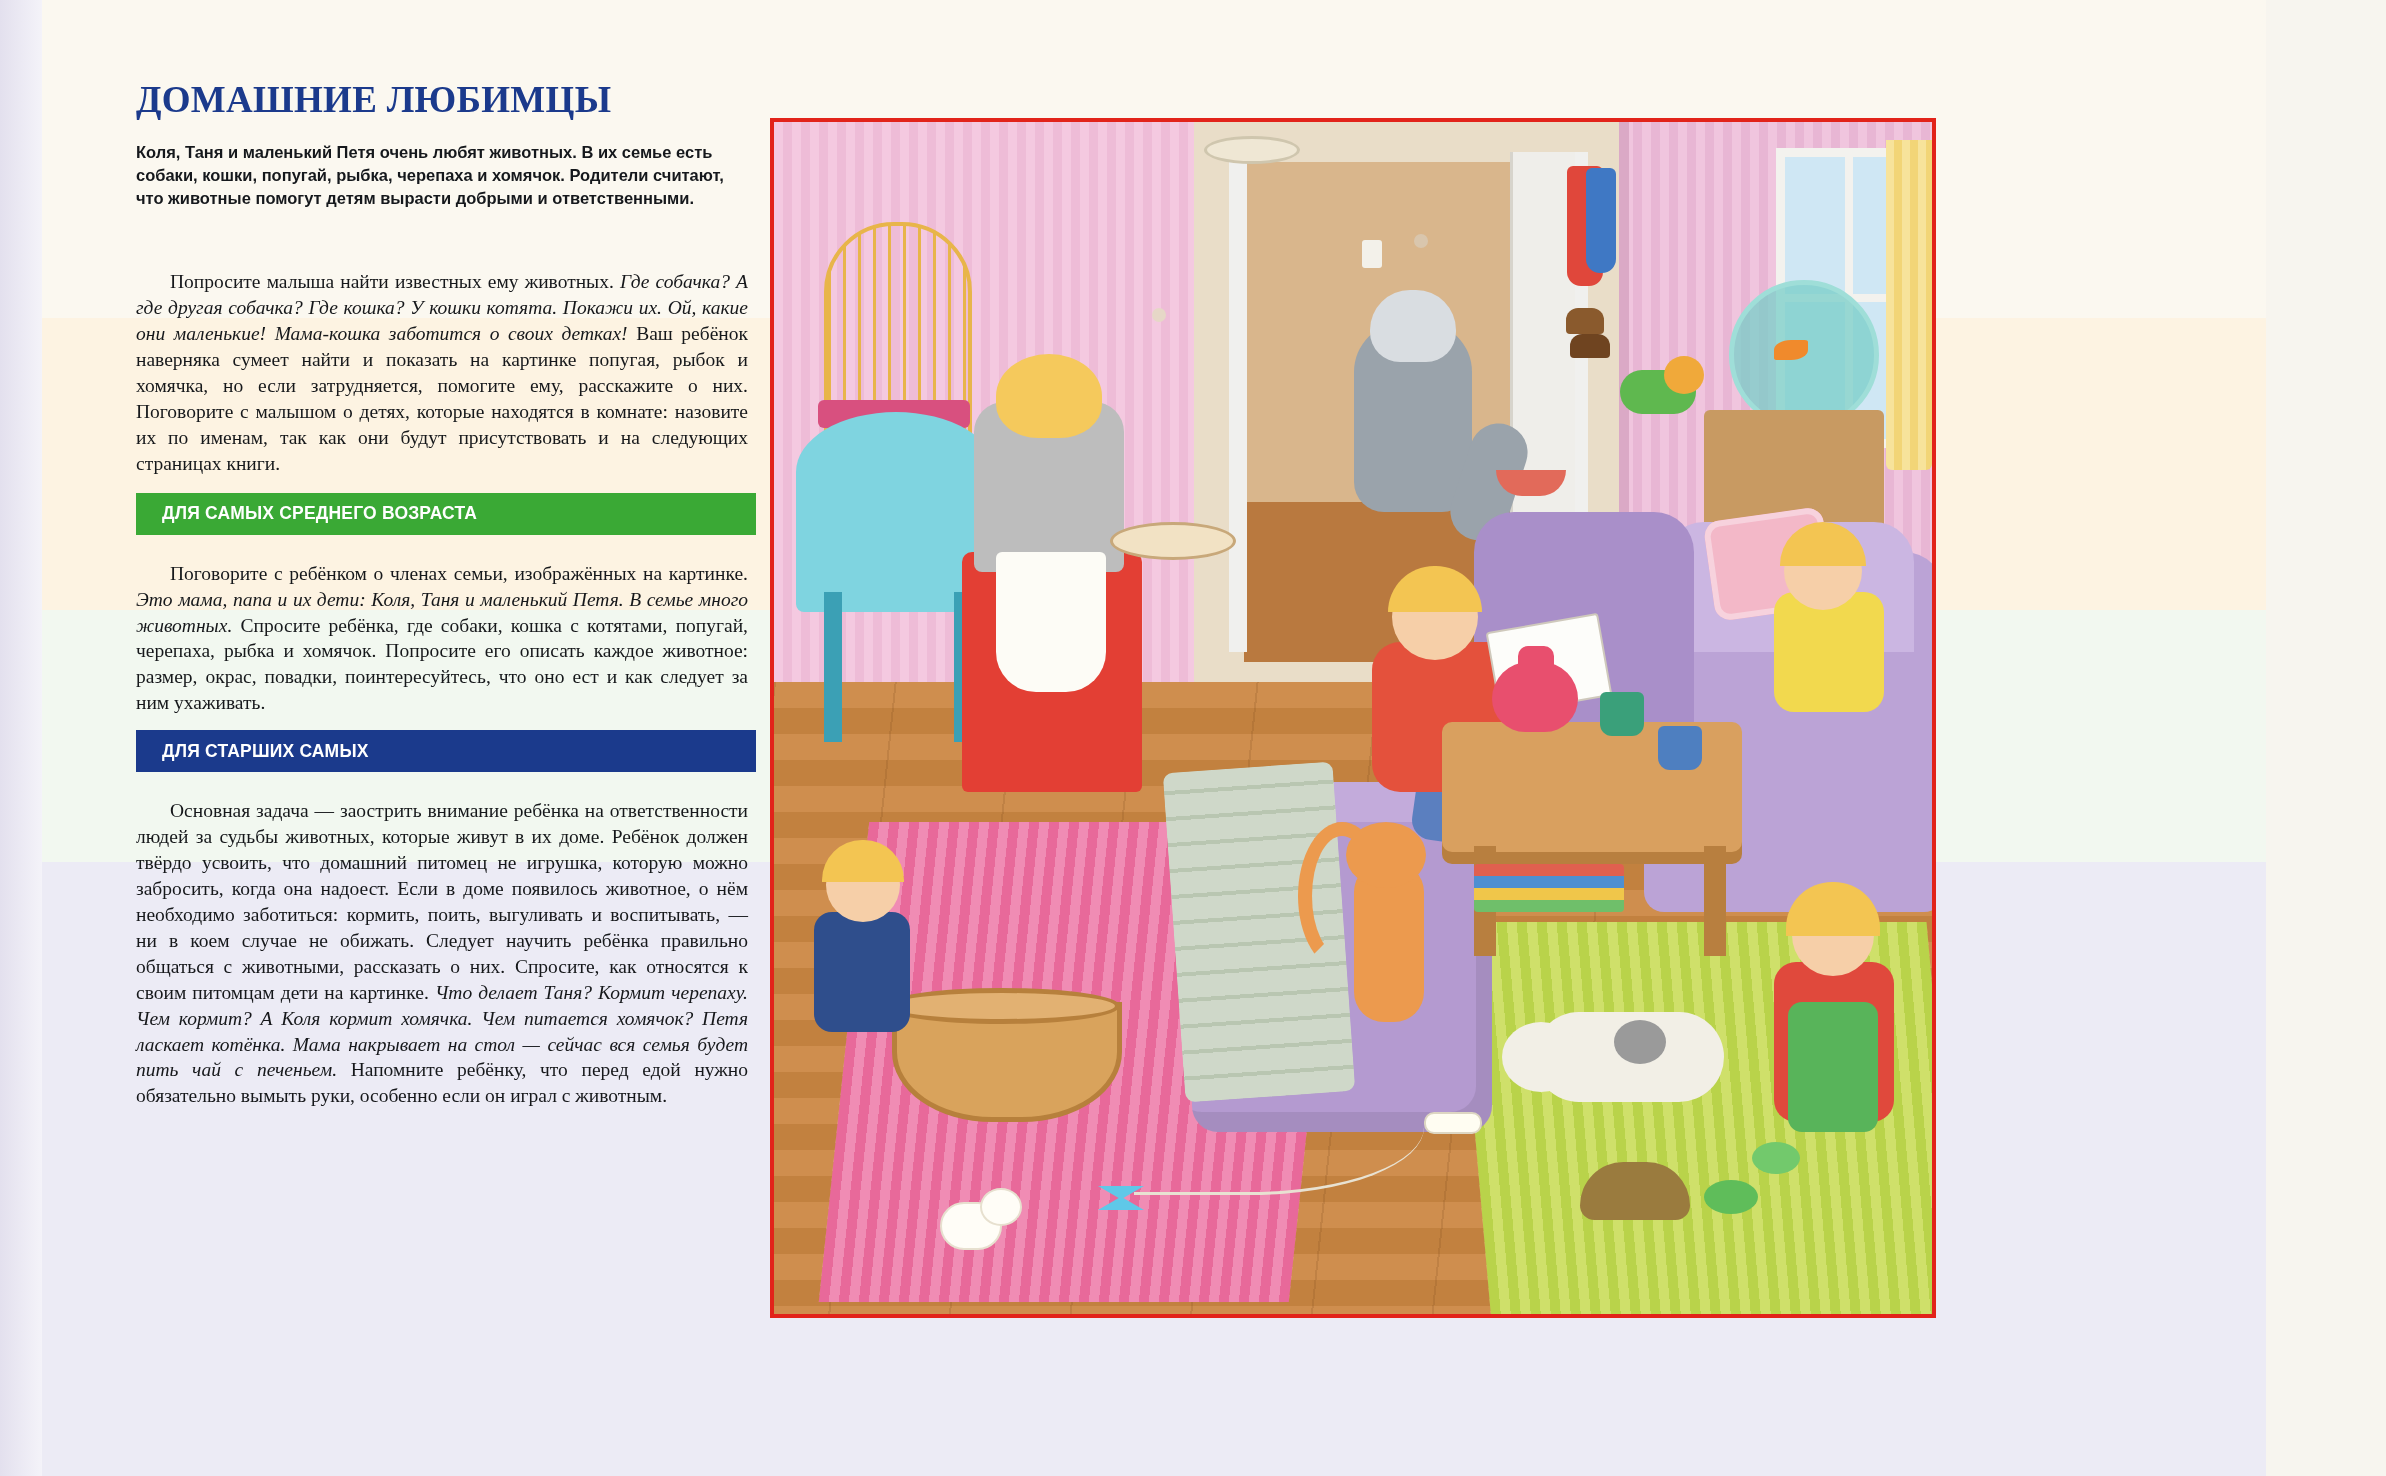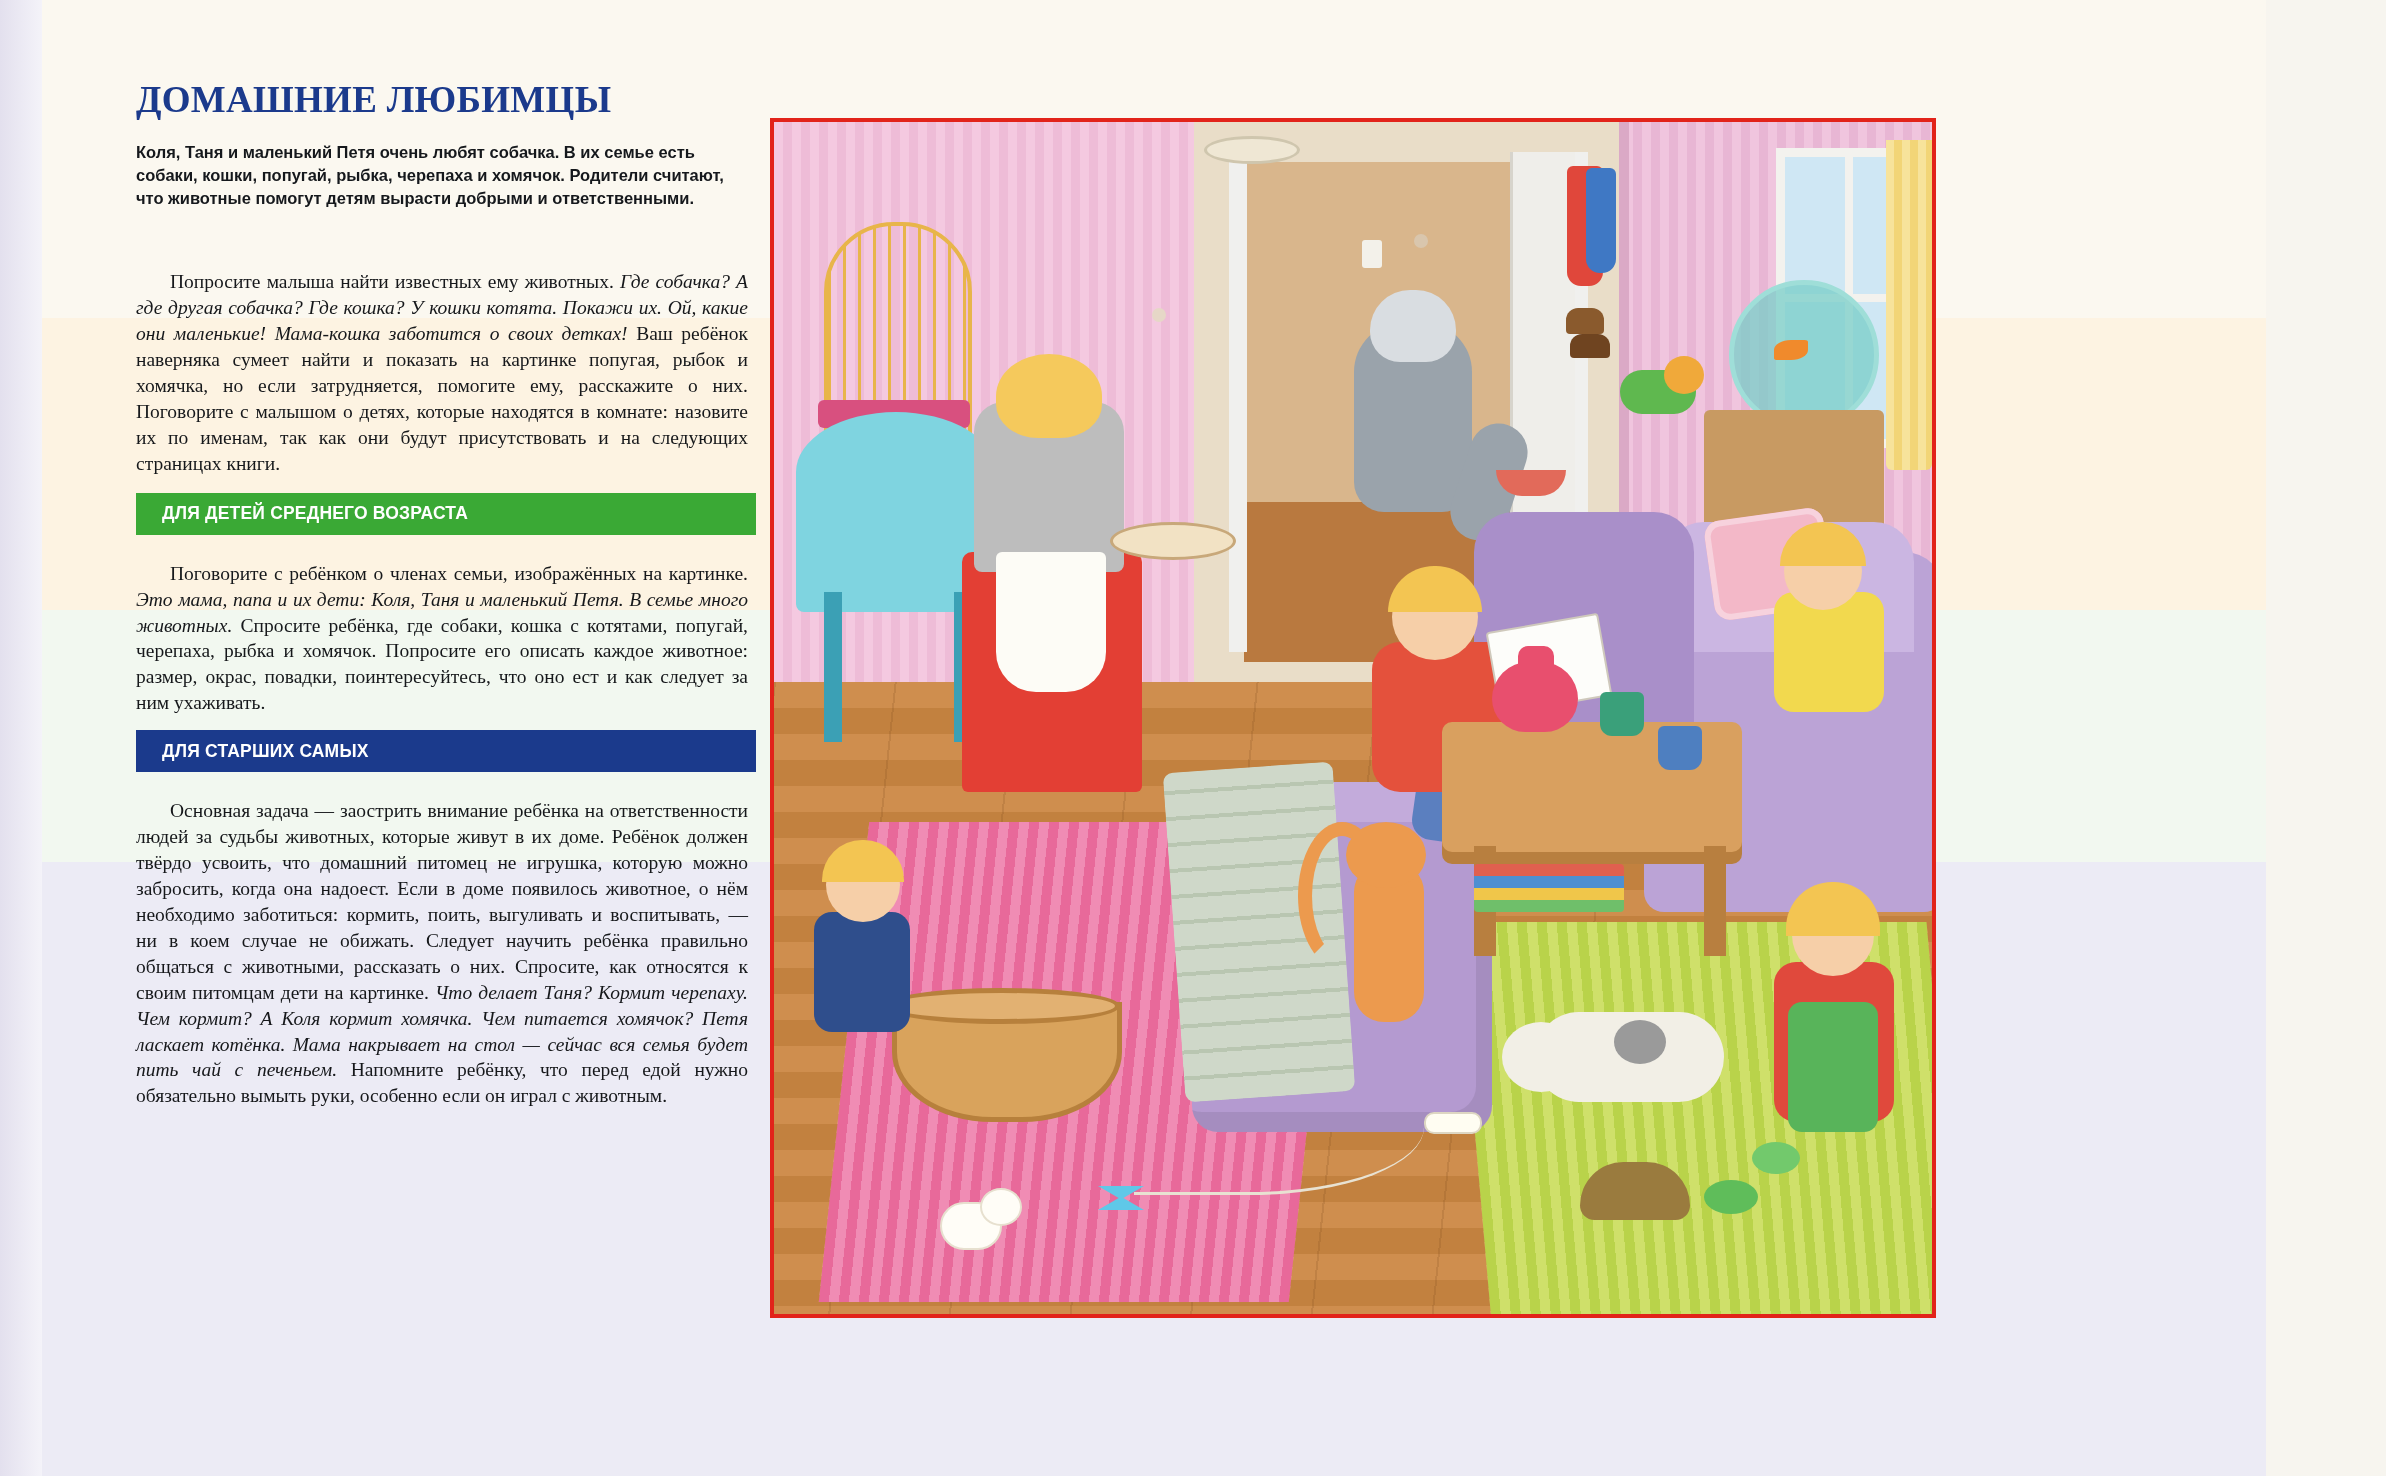--- a/index.html
+++ b/index.html
@@ -353,34 +353,34 @@
   <div class="band band-mint"></div>
   <div class="band band-lilac"></div>
   <div class="leftedge"></div>
   <div class="rightedge"></div>
 </div>
 
 <div class="col">
 
   <h1 class="title">ДОМАШНИЕ ЛЮБИМЦЫ</h1>
 
-  <p class="intro">Коля, Таня и маленький Петя очень любят собачка. В их семье есть собаки, кошки, попугай, рыбка, черепаха и хомячок. Родители считают, что животные помогут детям вырасти добрыми и ответственными.</p>
+  <p class="intro">Коля, Таня и маленький Петя очень любят животных. В их семье есть собаки, кошки, попугай, рыбка, черепаха и хомячок. Родители считают, что животные помогут детям вырасти добрыми и ответственными.</p>
 
   <div class="gap-a"></div>
 
   <div class="section">
     <p class="body-text">
       <span>Попросите малыша найти известных ему животных. </span><i>Где собачка? А где другая собачка? Где кошка? У кошки котята. Покажи их. Ой, какие они маленькие! Мама-кошка заботится о своих детках!</i><span> Ваш ребёнок наверняка сумеет найти и показать на картинке попугая, рыбок и хомячка, но если затрудняется, помогите ему, расскажите о них. Поговорите с малышом о детях, которые находятся в комнате: назовите их по именам, так как они будут присутствовать и на следующих страницах книги.</span>
     </p>
   </div>
 
   <div class="gap-b"></div>
 
   <div class="section">
-    <div class="sec-bar bar-green">ДЛЯ ДЕТЕЙ СРЕДНЕГО ВОЗРАСТА</div>
+    <div class="sec-bar bar-green">ДЛЯ САМЫХ СРЕДНЕГО ВОЗРАСТА</div>
     <p class="body-text">
       <span>Поговорите с ребёнком о членах семьи, изображённых на картинке. </span><i>Это мама, папа и их дети: Коля, Таня и маленький Петя. В семье много животных.</i><span> Спросите ребёнка, где собаки, кошка с котятами, попугай, черепаха, рыбка и хомячок. Попросите его описать каждое животное: размер, окрас, повадки, поинтересуйтесь, что оно ест и как следует за ним ухаживать.</span>
     </p>
   </div>
 
   <div class="gap-c"></div>
 
   <div class="section">
     <div class="sec-bar bar-blue">ДЛЯ СТАРШИХ САМЫХ</div>
     <p class="body-text">

